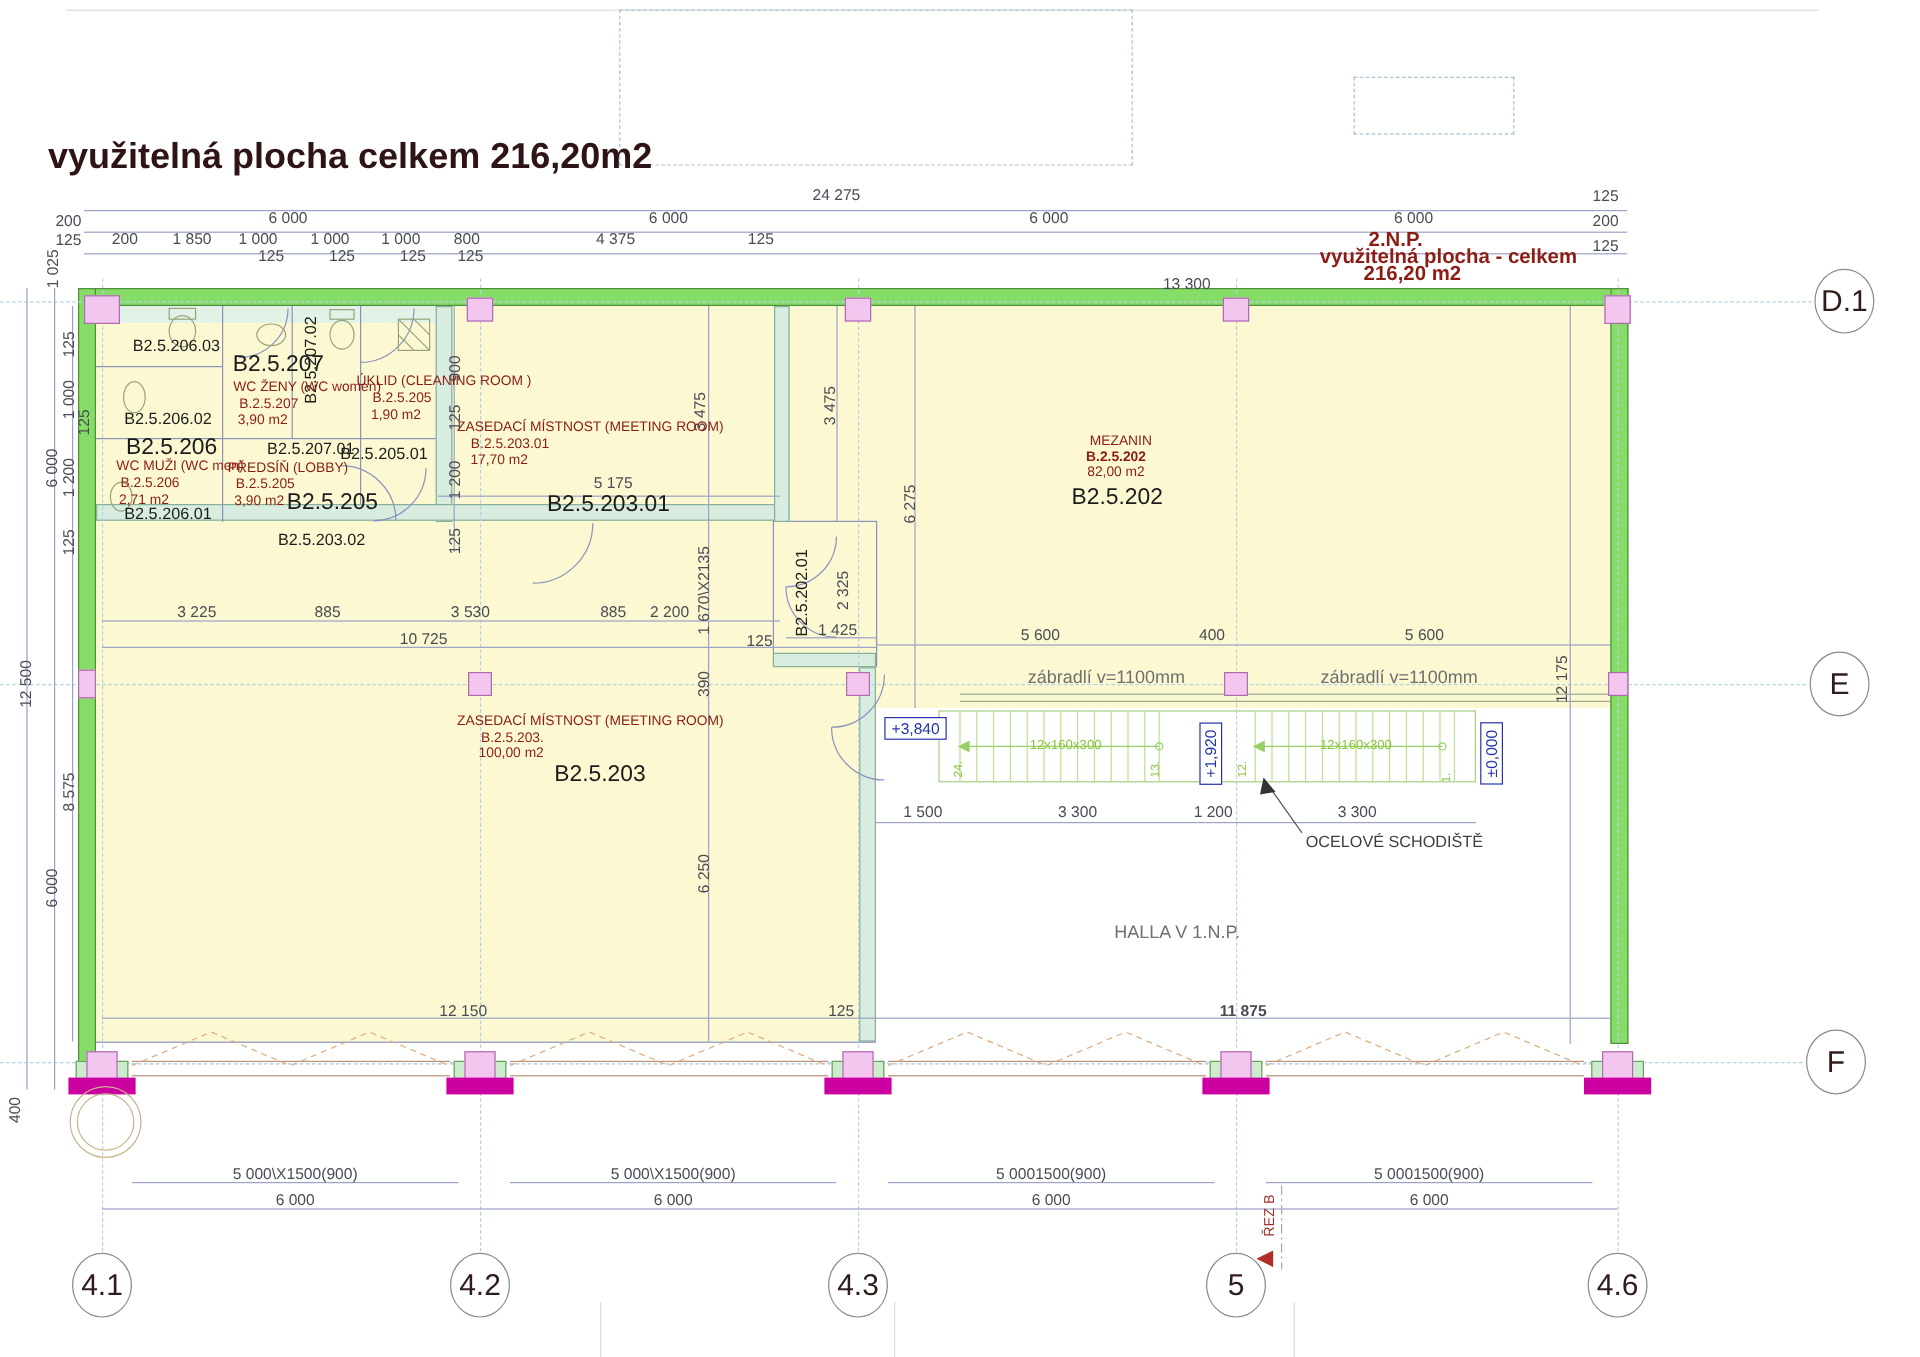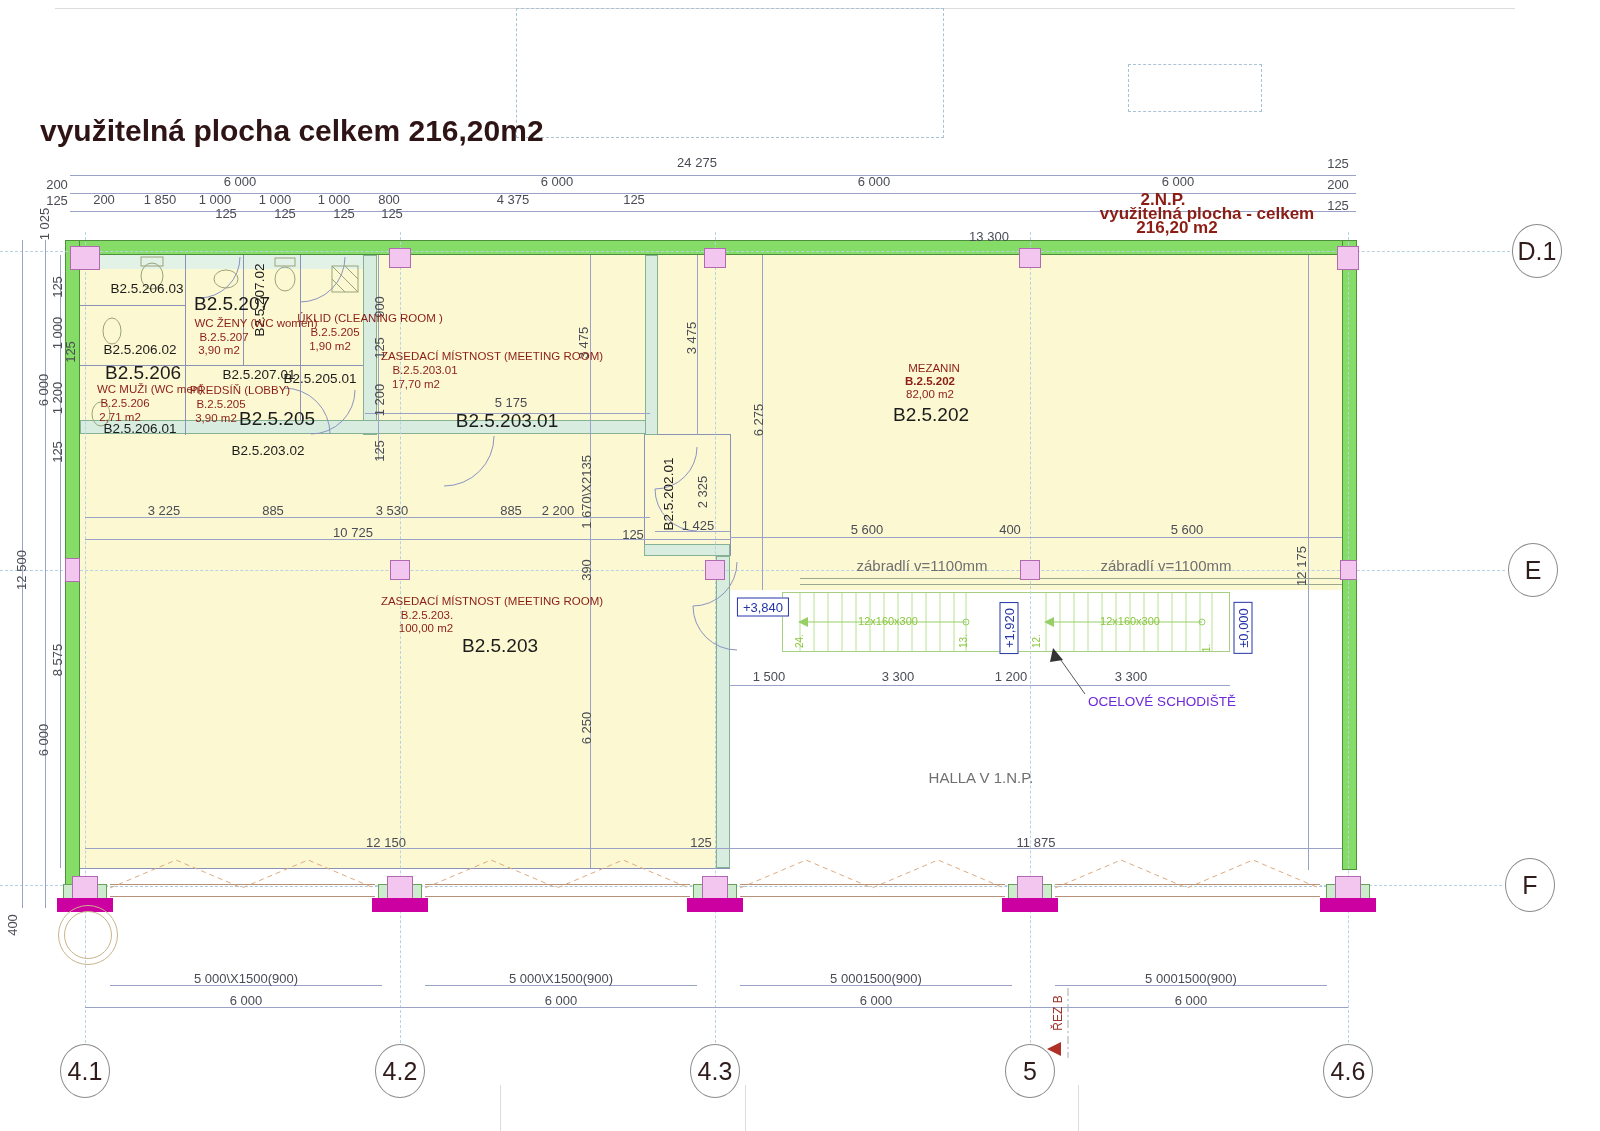--- a/index.html
+++ b/index.html
@@ -29,21 +29,21 @@
   .dim{font-size:13px;color:#4a4c55;}
   .dimv{font-size:13px;color:#4a4c55;transform:translate(-50%,-50%) rotate(-90deg);}
   .code{font-size:13.5px;color:#1c1c1c;}
   .codev{font-size:13.5px;color:#1c1c1c;transform:translate(-50%,-50%) rotate(-90deg);}
   .big{font-size:19px;color:#1c1c1c;}
   .red{font-size:11.5px;color:#8b1d15;}
   .note{font-size:17px;color:#8b1d15;font-weight:bold;}
   .green{font-size:11px;color:#8cc63f;}
   .greenv{font-size:10px;color:#8cc63f;transform:translate(-50%,-50%) rotate(-90deg);}
   .gray{font-size:15px;color:#707070;}
-  .black{font-size:13.5px;color:#6d28d9;}
+  .black{font-size:13.5px;color:#404040;}
   .level{font-size:13px;color:#2334a8;border:1px solid #2334a8;background:#fff;padding:1px 5px;}
   .levelv{font-size:13px;color:#2334a8;border:1px solid #2334a8;background:#fff;padding:1px 5px;
           transform:translate(-50%,-50%) rotate(-90deg);}
   .redv{font-size:12px;color:#a03328;transform:translate(-50%,-50%) rotate(-90deg);}
   .bubble{width:48px;height:52px;border:1.5px solid #8a8a8a;border-radius:50%;background:#fff;
           display:flex;align-items:center;justify-content:center;font-size:25px;color:#311c1c;z-index:7;}
 
   #logo{position:absolute;left:8px;top:54px;z-index:10;font-style:italic;font-weight:bold;
         font-size:62px;letter-spacing:-3px;color:#e31b23;line-height:1;}
   #logo .slash{color:#15339e;}
@@ -282,21 +282,21 @@
       <div class="lb greenv" style="left: 963px; top: 641px;">13.</div>
       <div class="lb greenv" style="left: 1036px; top: 641px;">12.</div>
       <div class="lb greenv" style="left: 1206px; top: 648px;">1.</div>
       <div class="lb dim" style="left: 769px; top: 676px;">1 500</div>
       <div class="lb dim" style="left: 898px; top: 676px;">3 300</div>
       <div class="lb dim" style="left: 1011px; top: 676px;">1 200</div>
       <div class="lb dim" style="left: 1131px; top: 676px;">3 300</div>
       <div class="lb black" style="left: 1162px; top: 701px;">OCELOVÉ SCHODIŠTĚ</div>
       <div class="lb dim" style="left: 386px; top: 842px;">12 150</div>
       <div class="lb dim" style="left: 701px; top: 842px;">125</div>
-      <div class="lb dim" style="left: 1036px; top: 842px;">11 875</div>
+      <div class="lb dim" style="left: 1036px; top: 842px; font-weight: bold;">11 875</div>
       <div class="lb gray" style="left: 981px; top: 777px;">HALLA V 1.N.P.</div>
       <div class="lb dim" style="left: 246px; top: 978px;">5 000\X1500(900)</div>
       <div class="lb dim" style="left: 561px; top: 978px;">5 000\X1500(900)</div>
       <div class="lb dim" style="left: 876px; top: 978px;">5 0001500(900)</div>
       <div class="lb dim" style="left: 1191px; top: 978px;">5 0001500(900)</div>
       <div class="lb dim" style="left: 246px; top: 1000px;">6 000</div>
       <div class="lb dim" style="left: 561px; top: 1000px;">6 000</div>
       <div class="lb dim" style="left: 876px; top: 1000px;">6 000</div>
       <div class="lb dim" style="left: 1191px; top: 1000px;">6 000</div>
       <div class="lb redv" style="left: 1058px; top: 1013px;">ŘEZ B</div>

